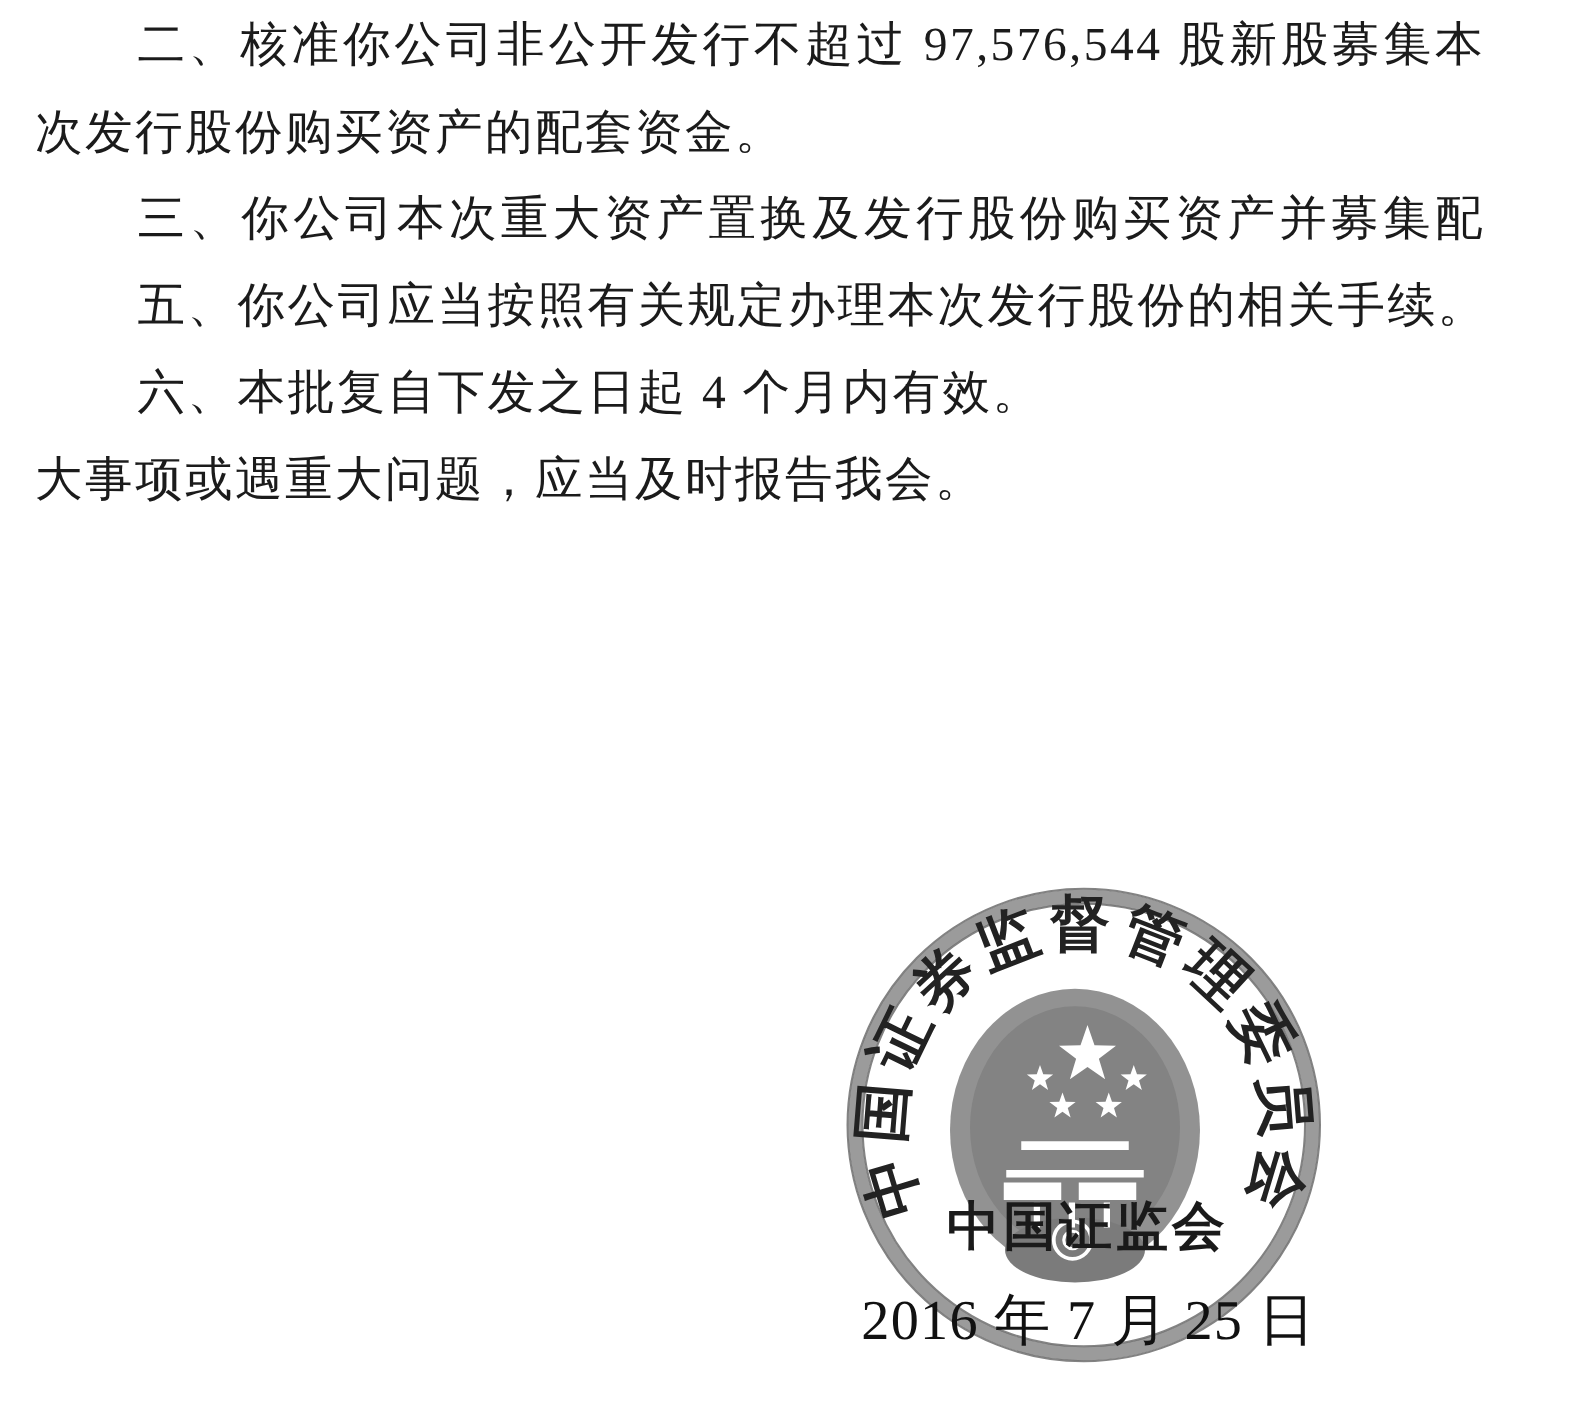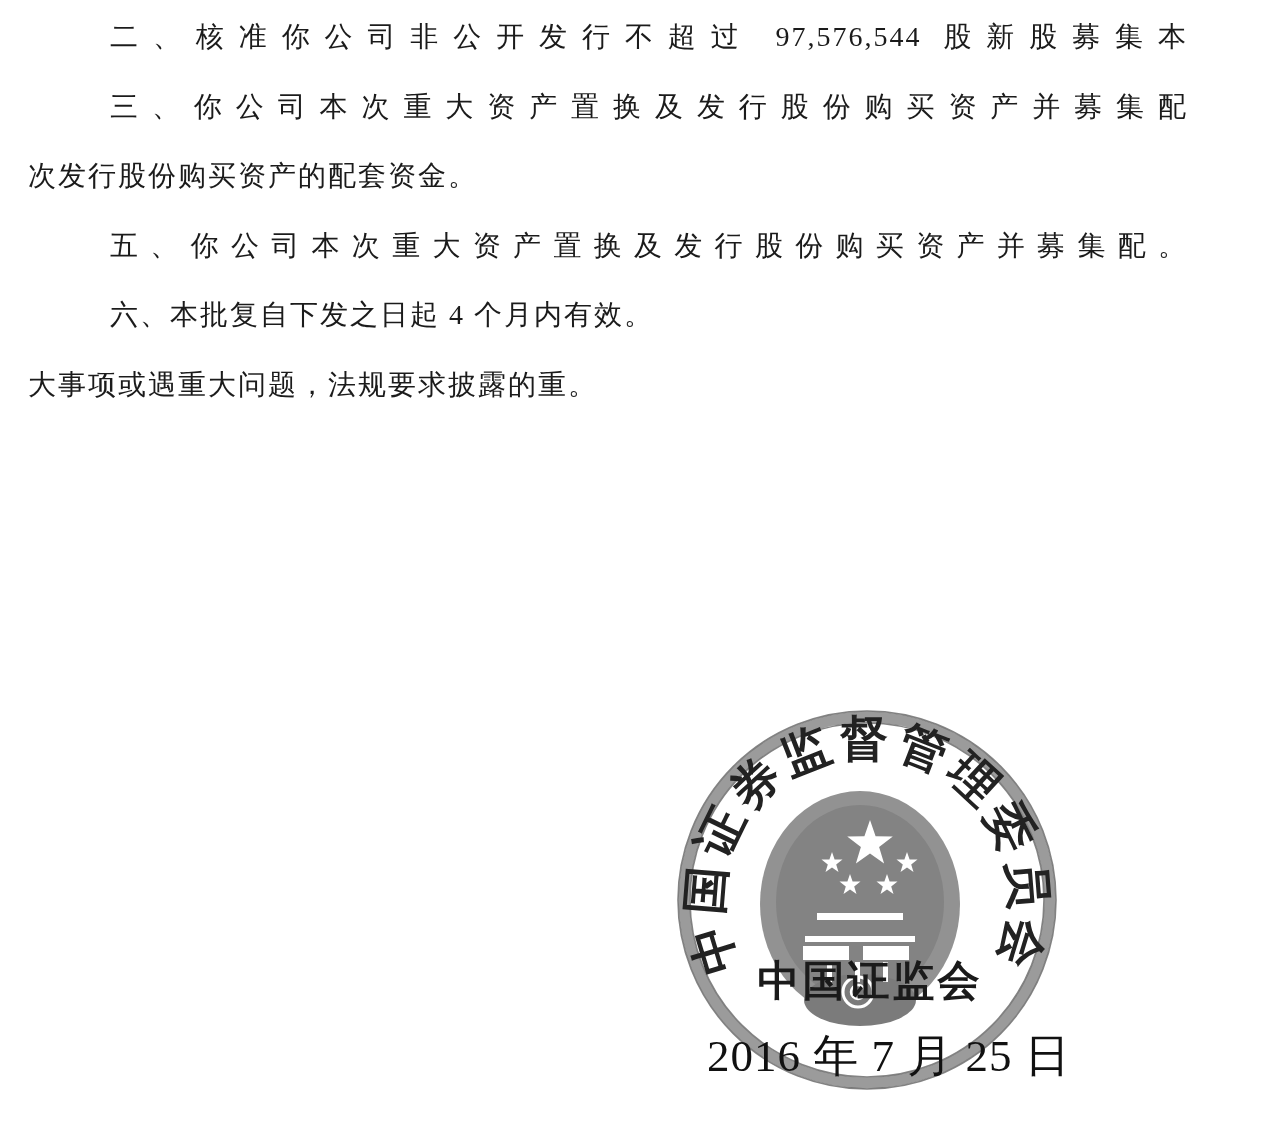--- a/index.html
+++ b/index.html
@@ -2,56 +2,56 @@
 <html><head>
 <meta charset="utf-8">
 <style>
   html,body{margin:0;padding:0;background:#ffffff;}
   .page{
     position:relative;width:1264px;height:1126px;background:#ffffff;overflow:hidden;
     font-family:"Liberation Serif","DejaVu Serif",serif;color:#1b1b1b;
   }
   .text-block{position:absolute;left:28px;top:2px;width:1160px;}
   .line{
-    height:69.5px;line-height:69.5px;font-size:28px;letter-spacing:2px;
+    height:69.5px;line-height:69.5px;font-size:38px;letter-spacing:2px;
     white-space:nowrap;text-align:justify;text-align-last:left;
     font-family:"Liberation Serif","DejaVu Serif",serif;
   }
   .line.justify{text-align-last:justify;}
   .line.indent{text-indent:82px;}
   .seal{position:absolute;left:667px;top:700px;width:400px;height:420px;}
   .seal svg{position:absolute;left:0;top:0;}
   .ring-mid{fill:none;stroke-width:11px;}
   .ring-edge{fill:none;stroke:#5a5a5a;stroke-width:1.6px;opacity:.75;}
   .arc-text{
     font-size:48px;letter-spacing:6px;font-weight:bold;fill:#222222;
     font-family:"Liberation Serif","DejaVu Serif",serif;
   }
   .inner-text{
     font-size:42px;letter-spacing:3px;font-weight:bold;fill:#1a1a1a;text-anchor:middle;
     font-family:"Liberation Serif","DejaVu Serif",serif;
   }
   .seal-date{
-    position:absolute;left:40px;top:326px;font-size:45px;letter-spacing:1px;
+    position:absolute;left:22px;top:326px;font-size:45px;letter-spacing:1px;
     color:#111111;white-space:nowrap;
     font-family:"Liberation Serif","DejaVu Serif",serif;
   }
 </style>
 </head>
 <body>
 
 <div class="page">
 
   <div class="text-block" id="text-block">
       <div class="line indent justify">二、核准你公司非公开发行不超过 97,576,544 股新股募集本</div>
+      <div class="line">次发行股份购买资产的配套资金。</div>
       <div class="line indent justify">三、你公司本次重大资产置换及发行股份购买资产并募集配</div>
-      <div class="line">次发行股份购买资产的配套资金。</div>
-      <div class="line indent justify">五、你公司本次重大资产置换及发行股份购买资产并募集配。</div>
+      <div class="line indent justify">五、你公司应当按照有关规定办理本次发行股份的相关手续。</div>
       <div class="line indent">六、本批复自下发之日起 4 个月内有效。</div>
-      <div class="line">大事项或遇重大问题，法规要求披露的重。</div>
+      <div class="line">大事项或遇重大问题，应当及时报告我会。</div>
     </div>
 
   <div class="seal">
     <svg width="400" height="420" viewBox="0 0 400 420" aria-hidden="true">
 
       <circle class="ring-mid" cx="200" cy="200" r="183" stroke="#9b9b9b"></circle>
       <circle class="ring-edge" cx="200" cy="200" r="189"></circle>
       <circle class="ring-edge" cx="200" cy="200" r="177"></circle>
 
       <g>

